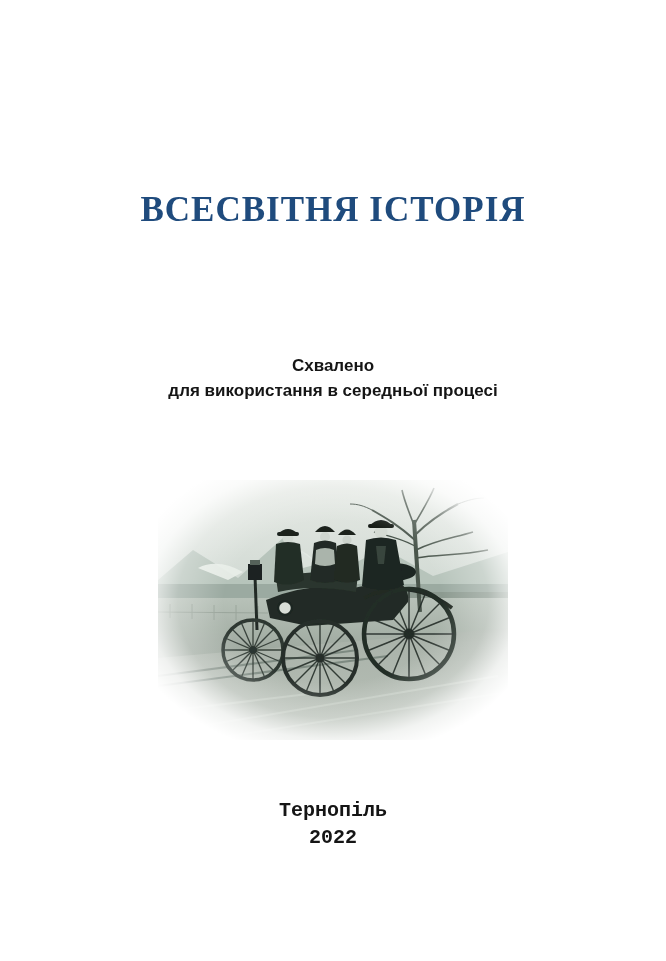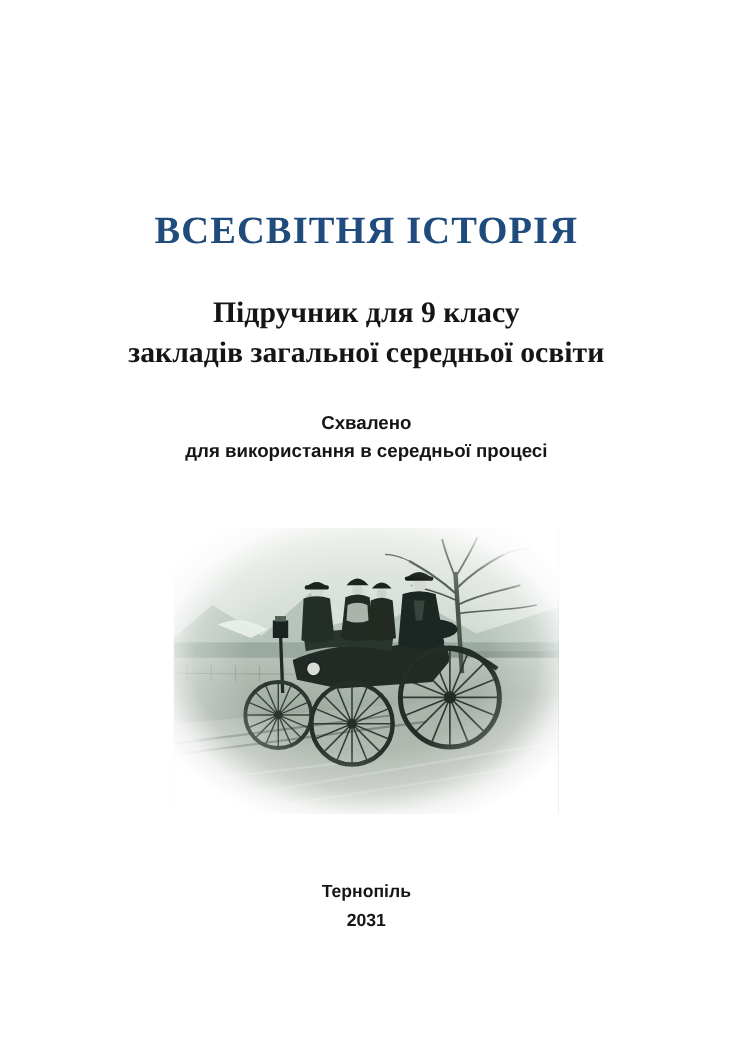--- a/index.html
+++ b/index.html
@@ -26,53 +26,49 @@
   }
   .subtitle{
     top:266px;
     font-size:27px;
     font-weight:bold;
     line-height:36px;
     color:var(--text-black);
     font-family:"Liberation Serif", serif;
   }
   .approval{
-    top:372px;
+    top:353px;
     font-size:17px;
     font-weight:bold;
     line-height:25px;
     color:var(--text-black);
     font-family:"Liberation Sans", sans-serif;
   }
   .photo-wrap{
     position:absolute;
     top:480px;left:50%;
     transform:translateX(-50%);
     width:350px;height:260px;
   }
   .publisher{
     top:797px;
-    font-size:16px;
+    font-size:20px;
     font-weight:bold;
     line-height:27px;
     color:var(--text-black);
-    font-family:Liberation Sans, sans-serif;
+    font-family:Liberation Mono, monospace;
   }
 </style>
 </head>
 <body>
 
 <div class="page">
 
   <div class="block title">ВСЕСВІТНЯ ІСТОРІЯ</div>
 
-  <div class="block subtitle">
-    <div>Підручник для 9 класу</div>
-    <div>закладів загальної середньої освіти</div>
-  </div>
 
   <div class="block approval">
     <div>Схвалено</div>
     <div>для використання в середньої процесі</div>
   </div>
 
   <div class="photo-wrap">
     <svg viewBox="0 0 350 260" width="350" height="260">
       <defs>
         <linearGradient id="sky" x1="0" y1="0" x2="0" y2="1">
@@ -234,16 +230,16 @@
           </g>
         </g>
       </g>
 
       <rect width="350" height="260" fill="url(#vig)"></rect>
     </svg>
   </div>
 
   <div class="block publisher">
     <div>Тернопіль</div>
-    <div>2031</div>
+    <div>2022</div>
   </div>
 
 </div>
 
 </body></html>

